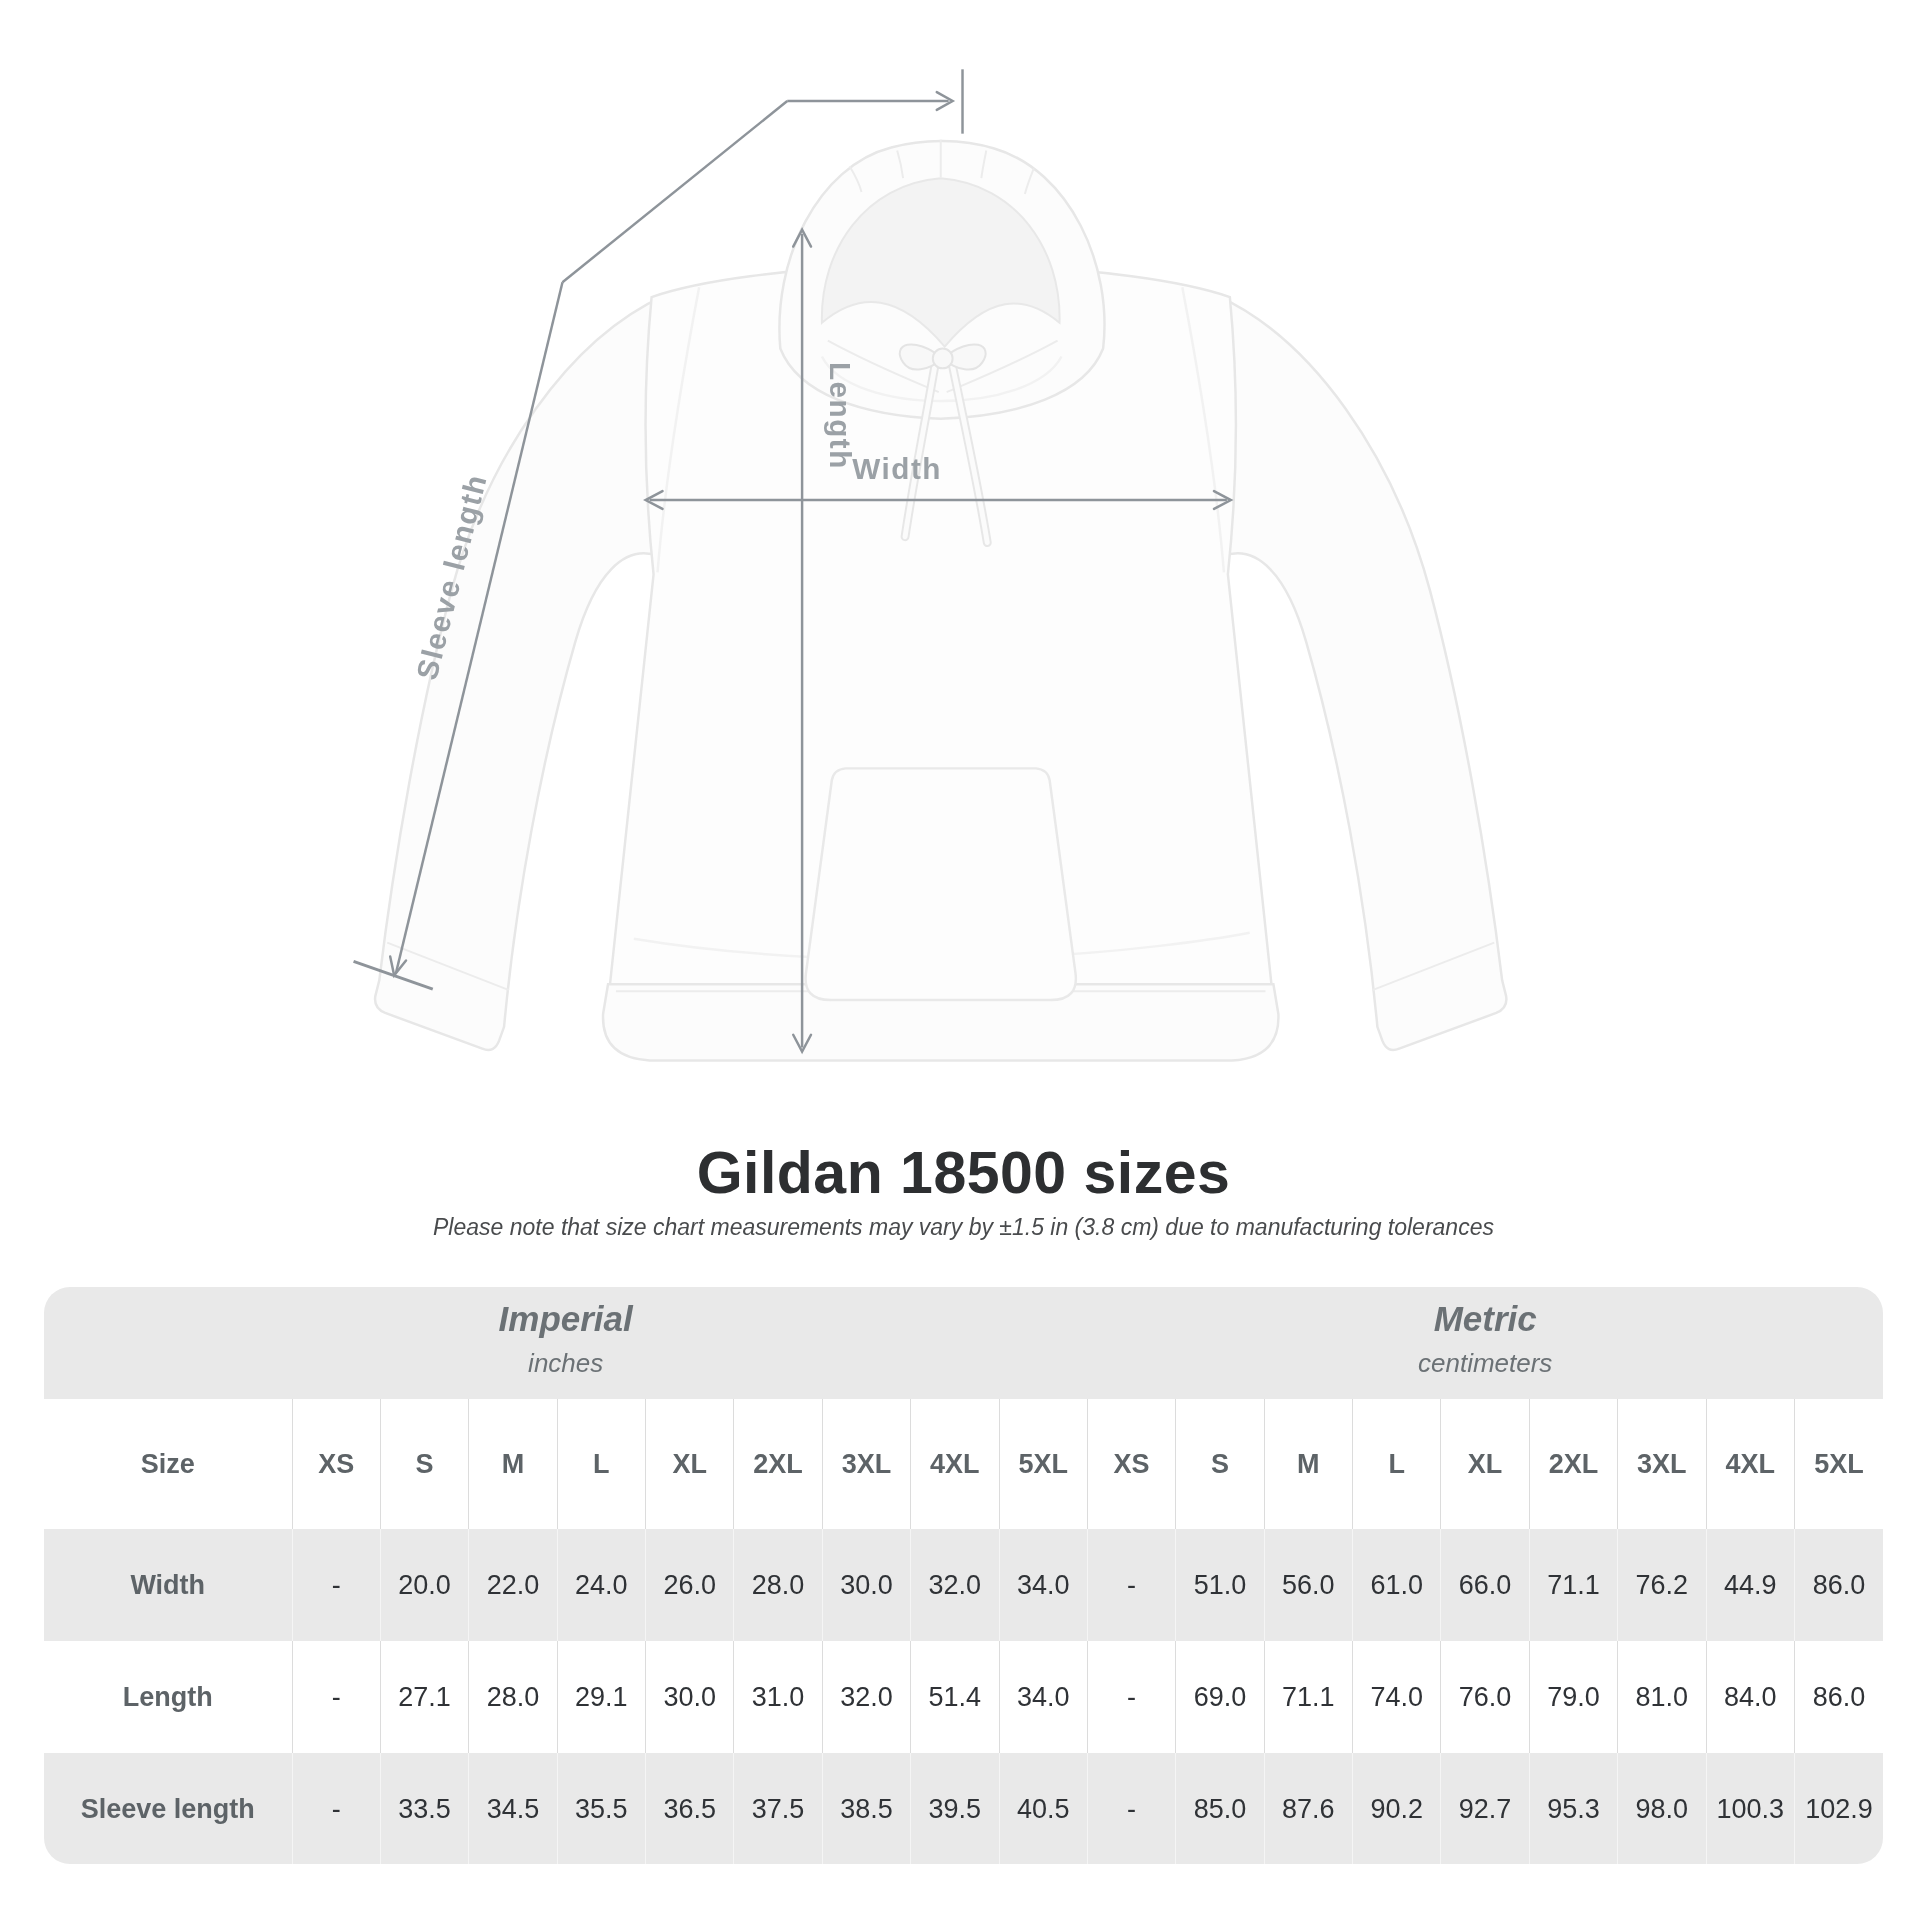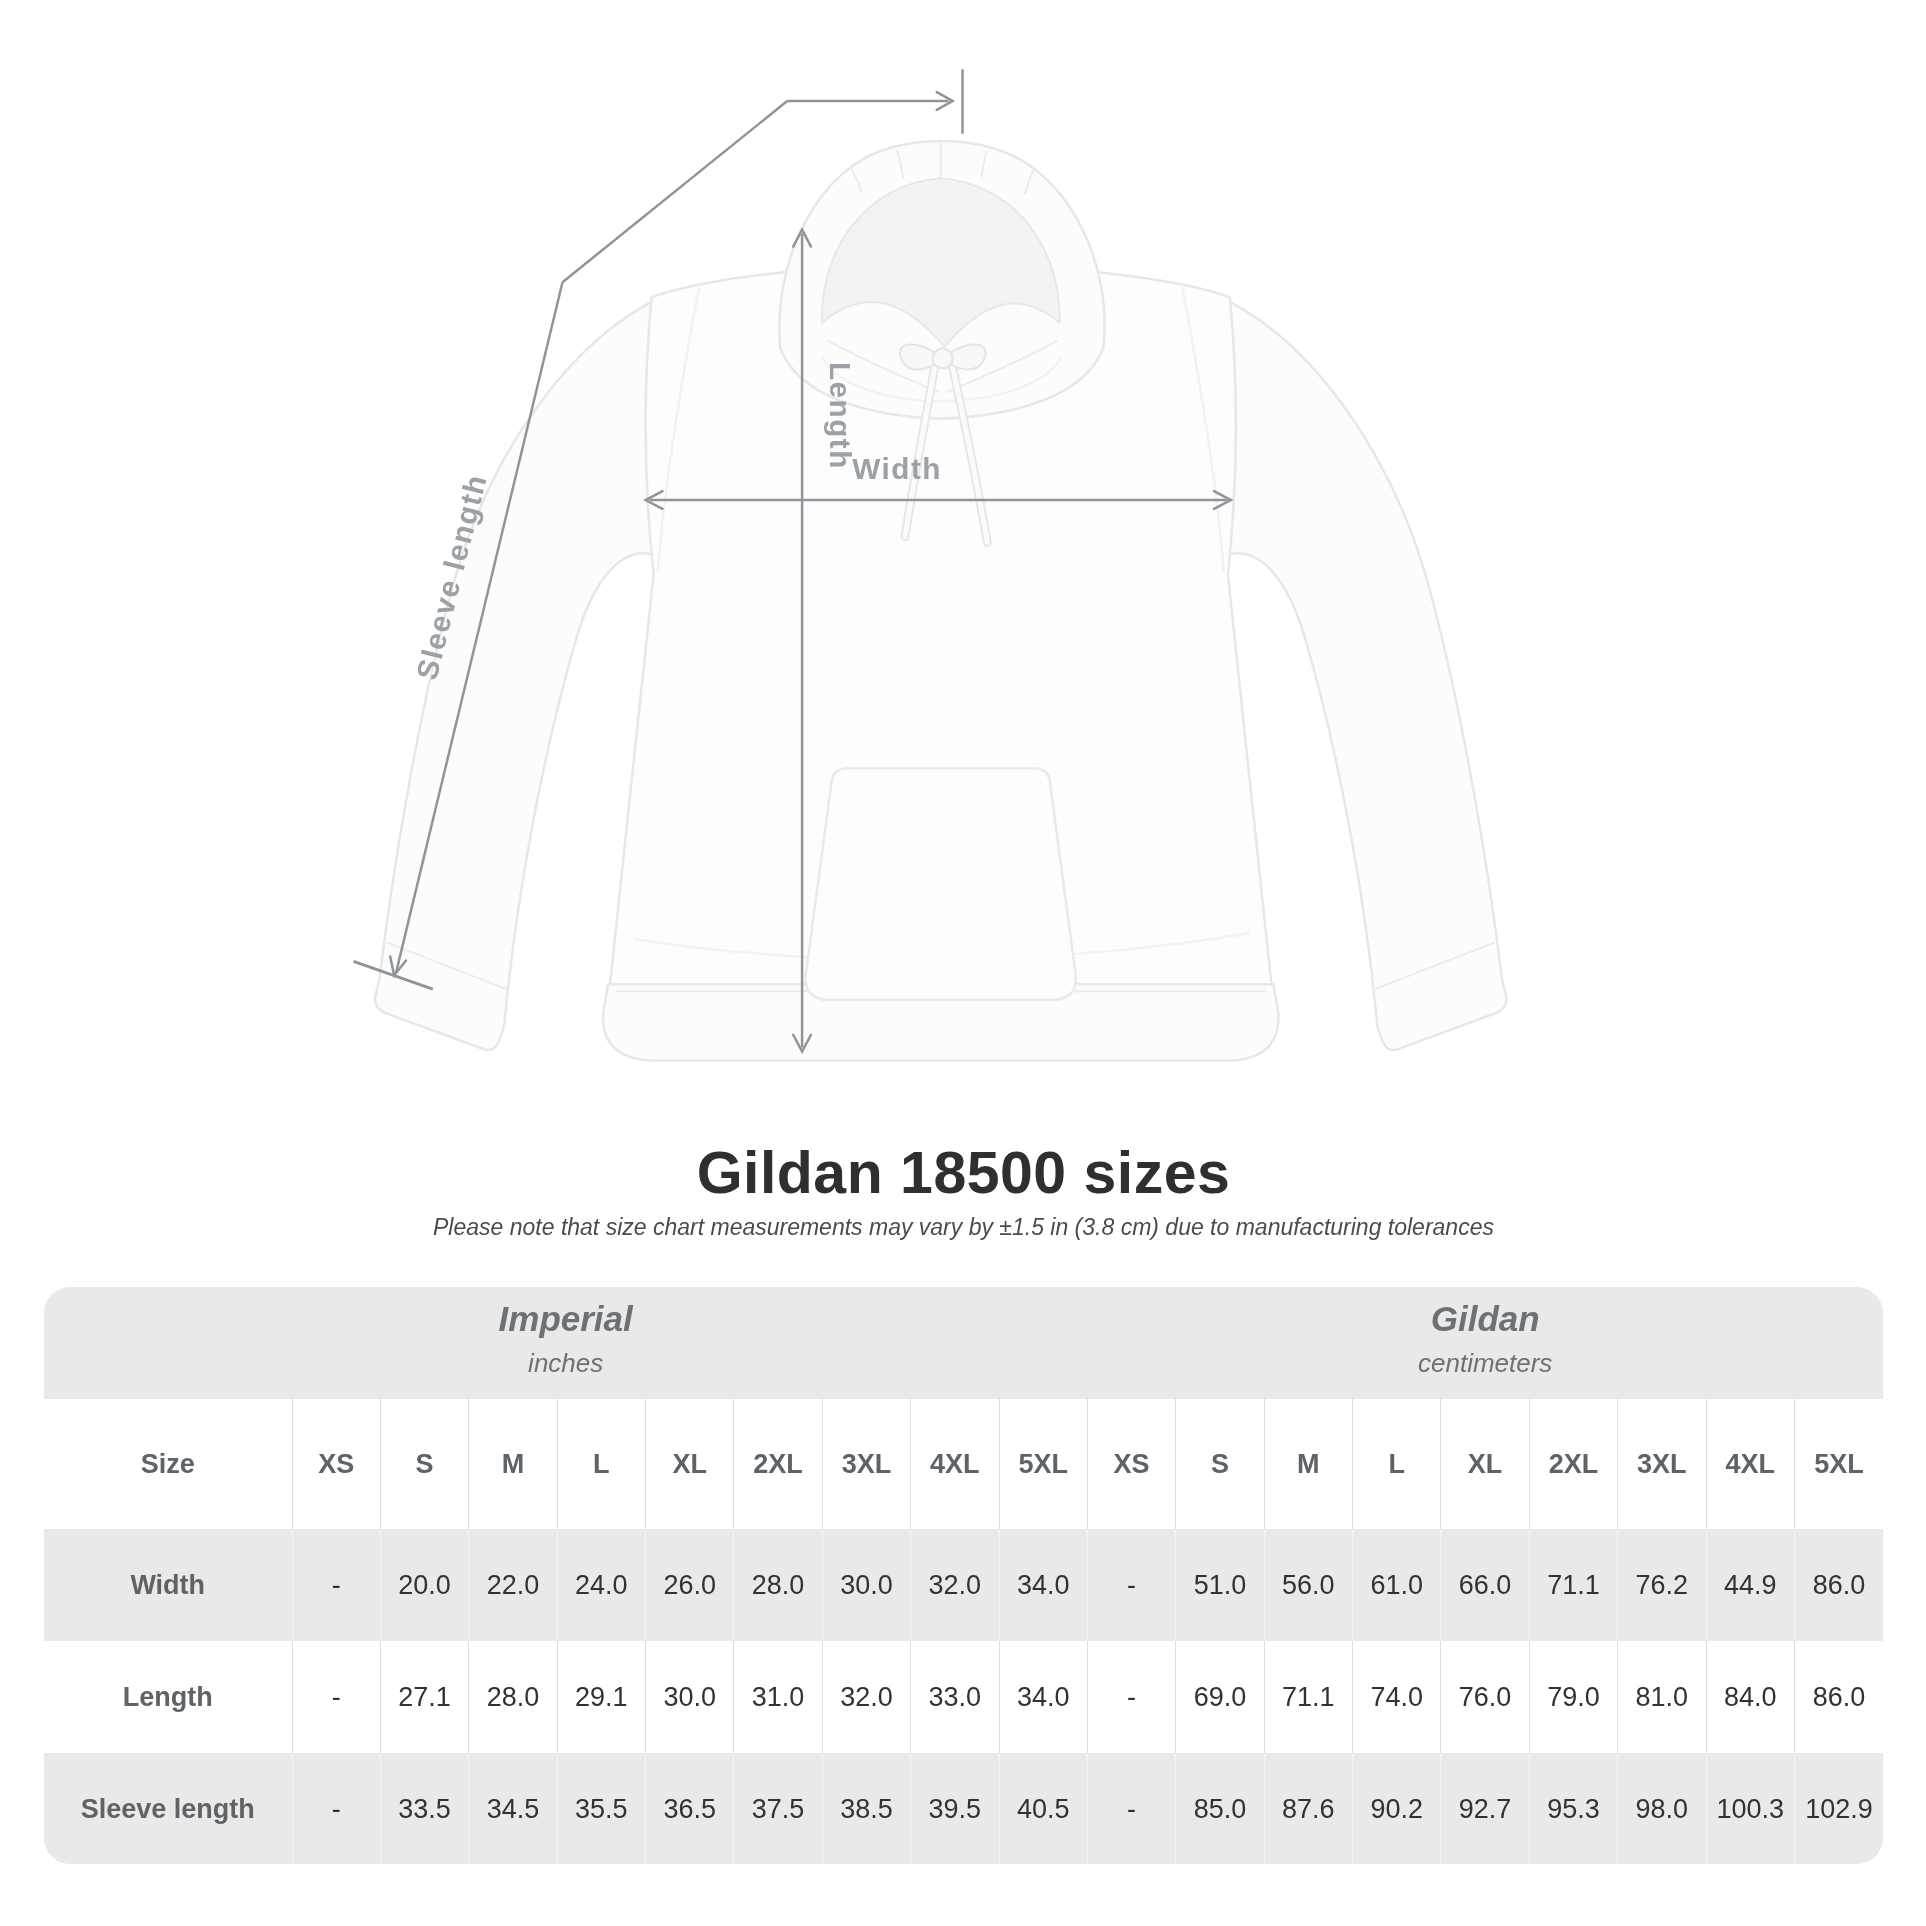--- a/index.html
+++ b/index.html
@@ -239,21 +239,21 @@
           <col>
           <col>
       </colgroup>
       <thead>
         <tr class="band-row">
           <th class="band-cell" colspan="10">
             <div class="g-label">Imperial</div>
             <div class="g-unit">inches</div>
           </th>
           <th class="band-cell" colspan="9">
-            <div class="g-label">Gildan</div>
+            <div class="g-label">Metric</div>
             <div class="g-unit">centimeters</div>
           </th>
         </tr>
         <tr class="size-row">
           <th>Size</th>
 
         <th>XS</th>
             <th>S</th>
             <th>M</th>
             <th>L</th>
@@ -298,21 +298,21 @@
           </tr>
           <tr>
             <th class="row-label">Length</th>
             <td>-</td>
             <td>27.1</td>
             <td>28.0</td>
             <td>29.1</td>
             <td>30.0</td>
             <td>31.0</td>
             <td>32.0</td>
-            <td>33.0</td>
+            <td>51.4</td>
             <td>34.0</td>
             <td>-</td>
             <td>69.0</td>
             <td>71.1</td>
             <td>74.0</td>
             <td>76.0</td>
             <td>79.0</td>
             <td>81.0</td>
             <td>84.0</td>
             <td>86.0</td>

